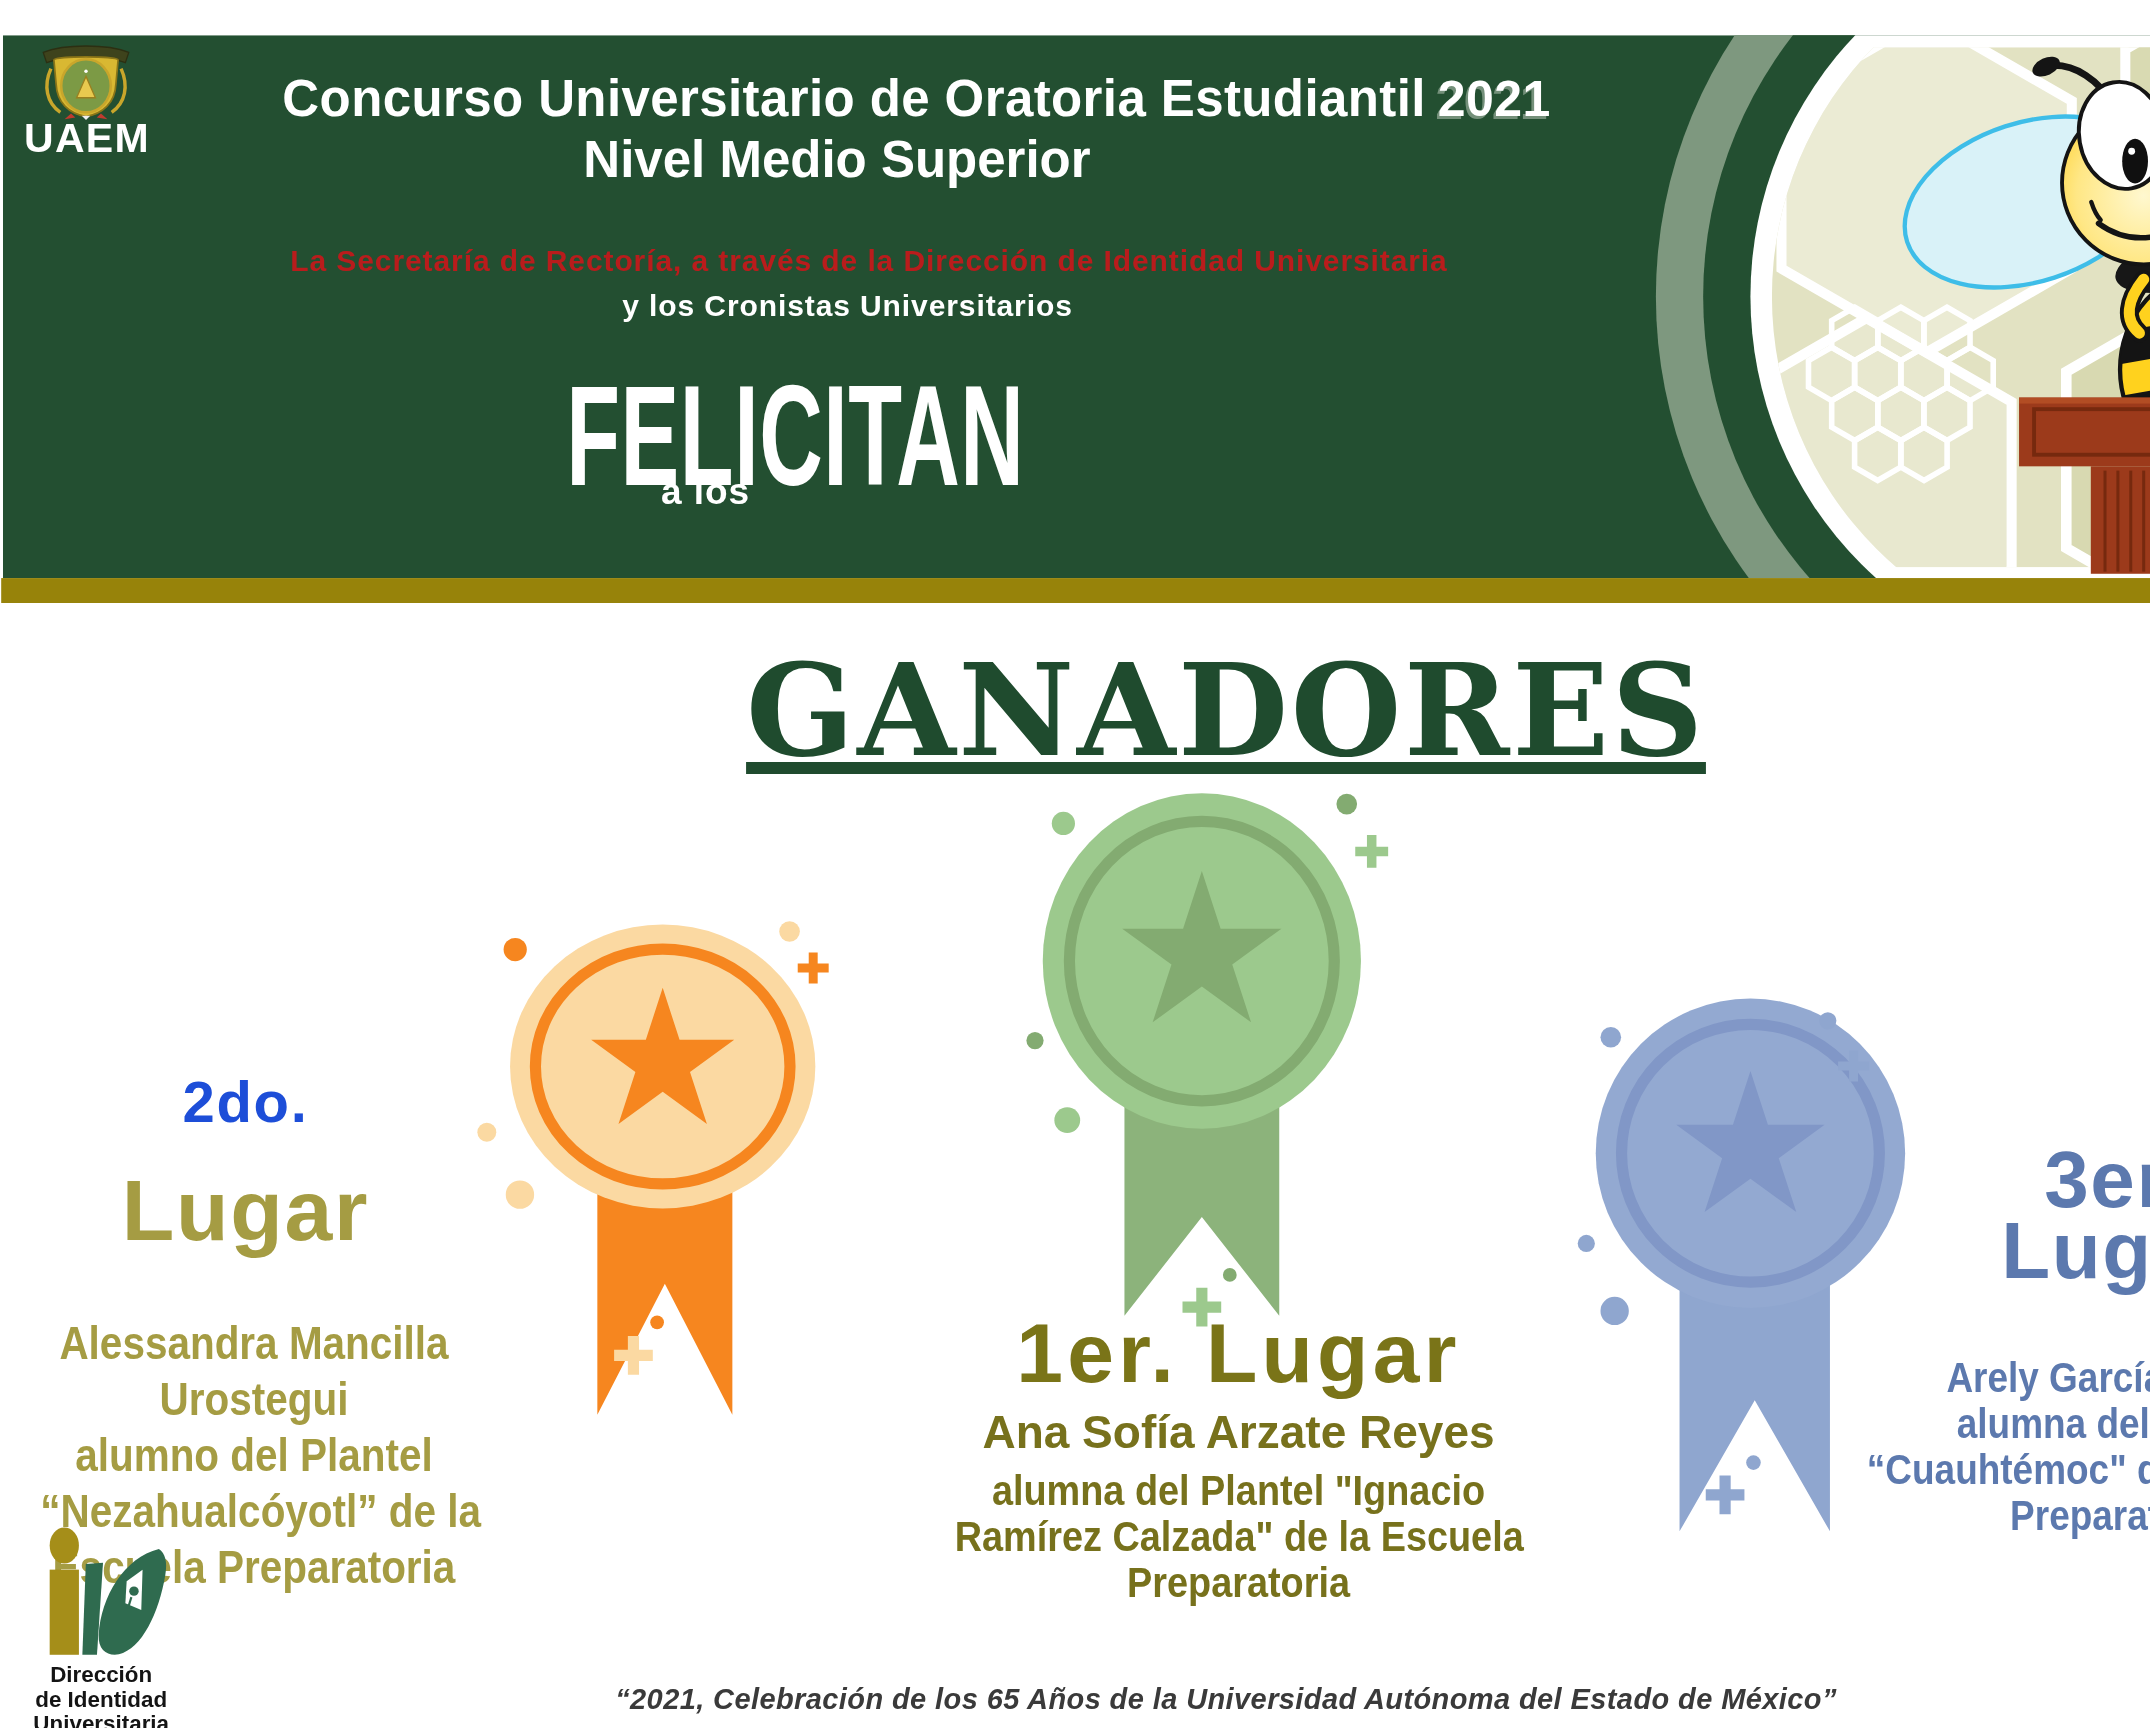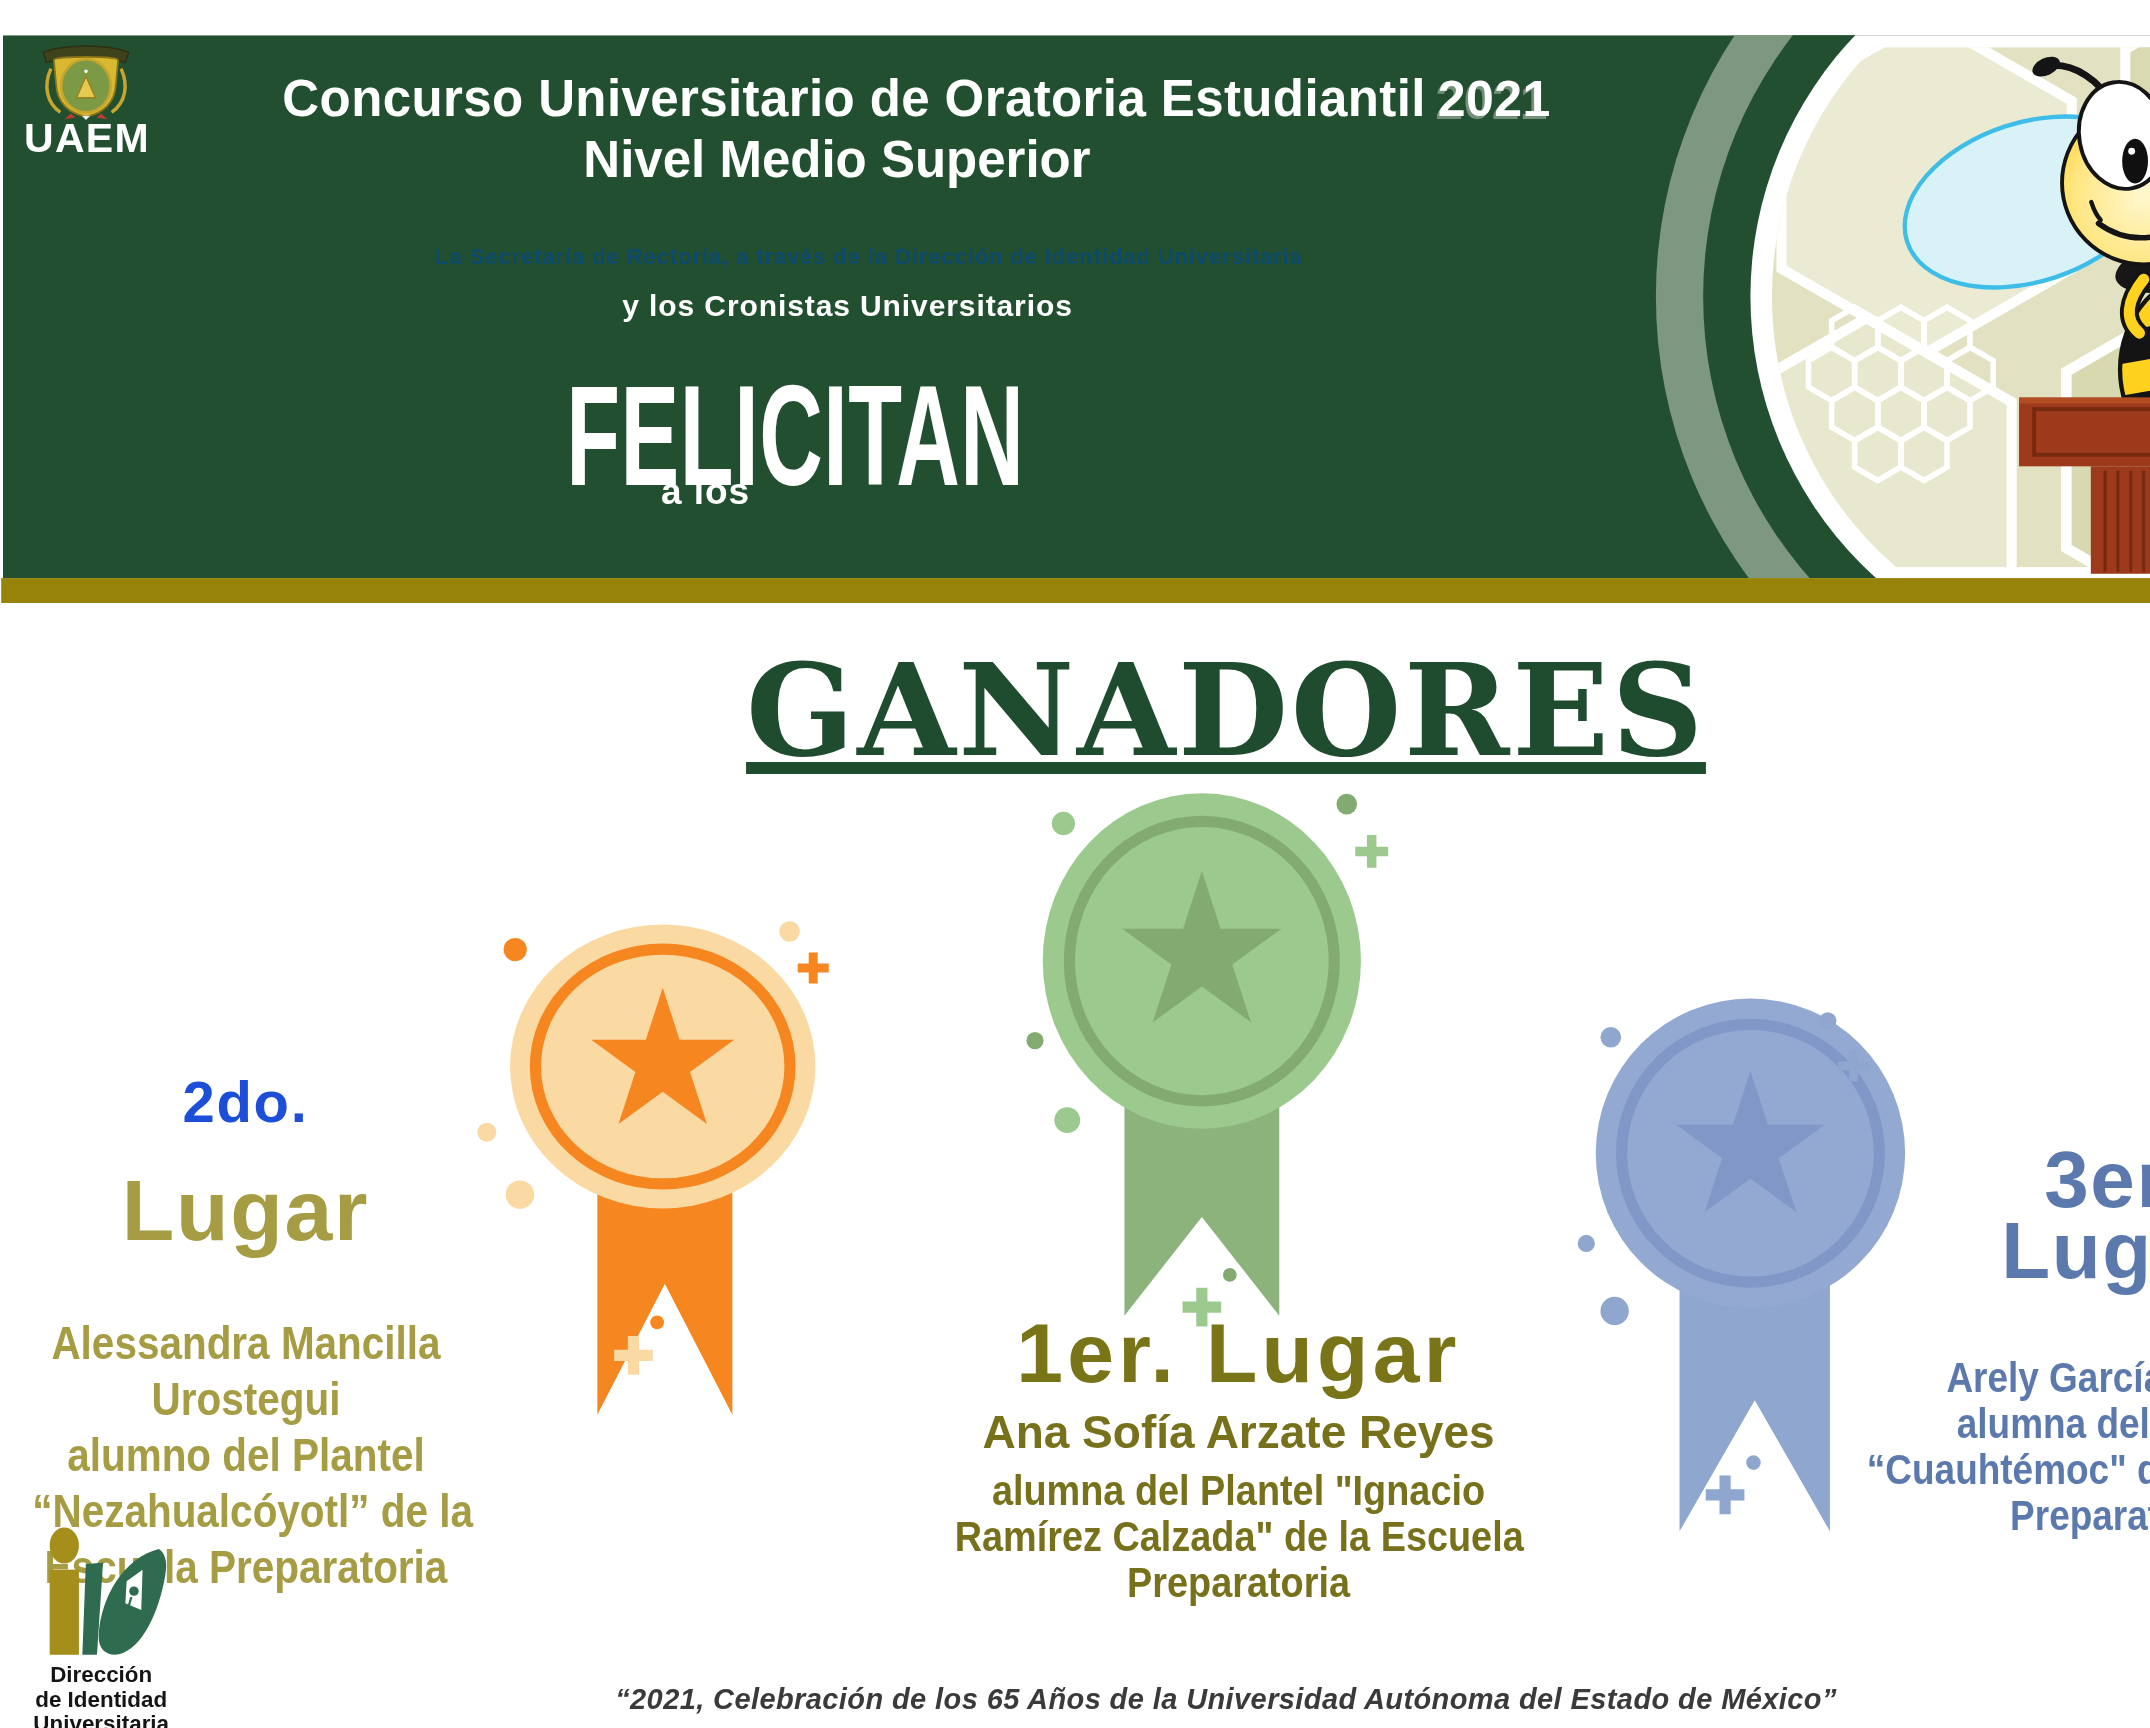--- a/index.html
+++ b/index.html
@@ -9,35 +9,35 @@
   .nw{white-space:nowrap;}
   .b{font-weight:bold;}
   svg{display:block;overflow:visible;}
 
   
   #header-svg{left:0;top:0;}
   .hdr-uaem{left:24px;top:115px;width:120px;font-size:41px;color:#fff;letter-spacing:1.3px;}
   .hdr-title1{left:181px;top:69px;width:1471px;font-size:51px;color:#fff;letter-spacing:0.4px;}
   .hdr-year{font-size:50px;margin-left:12px;text-shadow:-2.6px 3.4px 0 rgba(130,155,135,.85);}
   .hdr-title2{left:181px;top:130px;width:1312px;font-size:51px;color:#fff;}
-  .hdr-sub1{left:224px;top:244px;width:1290px;font-size:22px;color:#0c4a6e;letter-spacing:0.9px;}
+  .hdr-sub1{left:224px;top:244px;width:1290px;font-size:30px;color:#b91c1c;letter-spacing:0.9px;}
   .hdr-sub2{left:224px;top:289px;width:1247px;font-size:30px;color:#fff;letter-spacing:0.9px;}
   .felicitan{left:460px;top:354px;width:559px;font-size:142px;color:#fff;letter-spacing:0.9px;
              transform:scaleX(.62);transform-origin:50% 0;}
   .alos{left:512px;top:471px;width:387px;font-size:37px;color:#fff;letter-spacing:0.9px;}
 
   
   .ganadores{left:581px;top:636px;width:1290px;font-size:127px;color:#1F4B2E;
              font-family:"DejaVu Serif",serif;font-weight:bold;letter-spacing:2.6px;text-decoration:underline;}
   .medal-svg{pointer-events:none;}
   .cond{transform:scaleX(.88);transform-origin:50% 0;}
 
   .w2-place1{left:52px;top:1073px;width:387px;font-size:58px;color:#1d4ed8;letter-spacing:1.7px;line-height:1;}
   .w2-place2{left:52px;top:1167px;width:387px;font-size:86px;color:#A59C43;letter-spacing:1.7px;line-height:1;}
-  .w2-lines {left:3px;top:1315px;width:486px;font-size:46px;line-height:56px;color:#A59C43;}
+  .w2-lines {left:11px;top:1315px;width:486px;font-size:46px;line-height:56px;color:#A59C43;}
 
   .w1-place{left:961px;top:1311px;width:555px;font-size:84px;color:#7A7418;letter-spacing:4.3px;line-height:1;}
   .w1-name {left:916px;top:1407px;width:645px;font-size:46px;color:#77711C;line-height:1.1;}
   .w1-lines{left:916px;top:1467px;width:645px;font-size:43px;line-height:46px;color:#77711C;}
 
   .w3-place1{left:1923px;top:1140px;width:387px;font-size:80px;color:#5C79AE;letter-spacing:1.7px;line-height:1;}
   .w3-place2{left:1923px;top:1211px;width:387px;font-size:80px;color:#5C79AE;letter-spacing:1.7px;line-height:1;}
   .w3-lines {left:1807px;top:1355px;width:624px;font-size:42px;line-height:46px;color:#5C79AE;}
 
   

